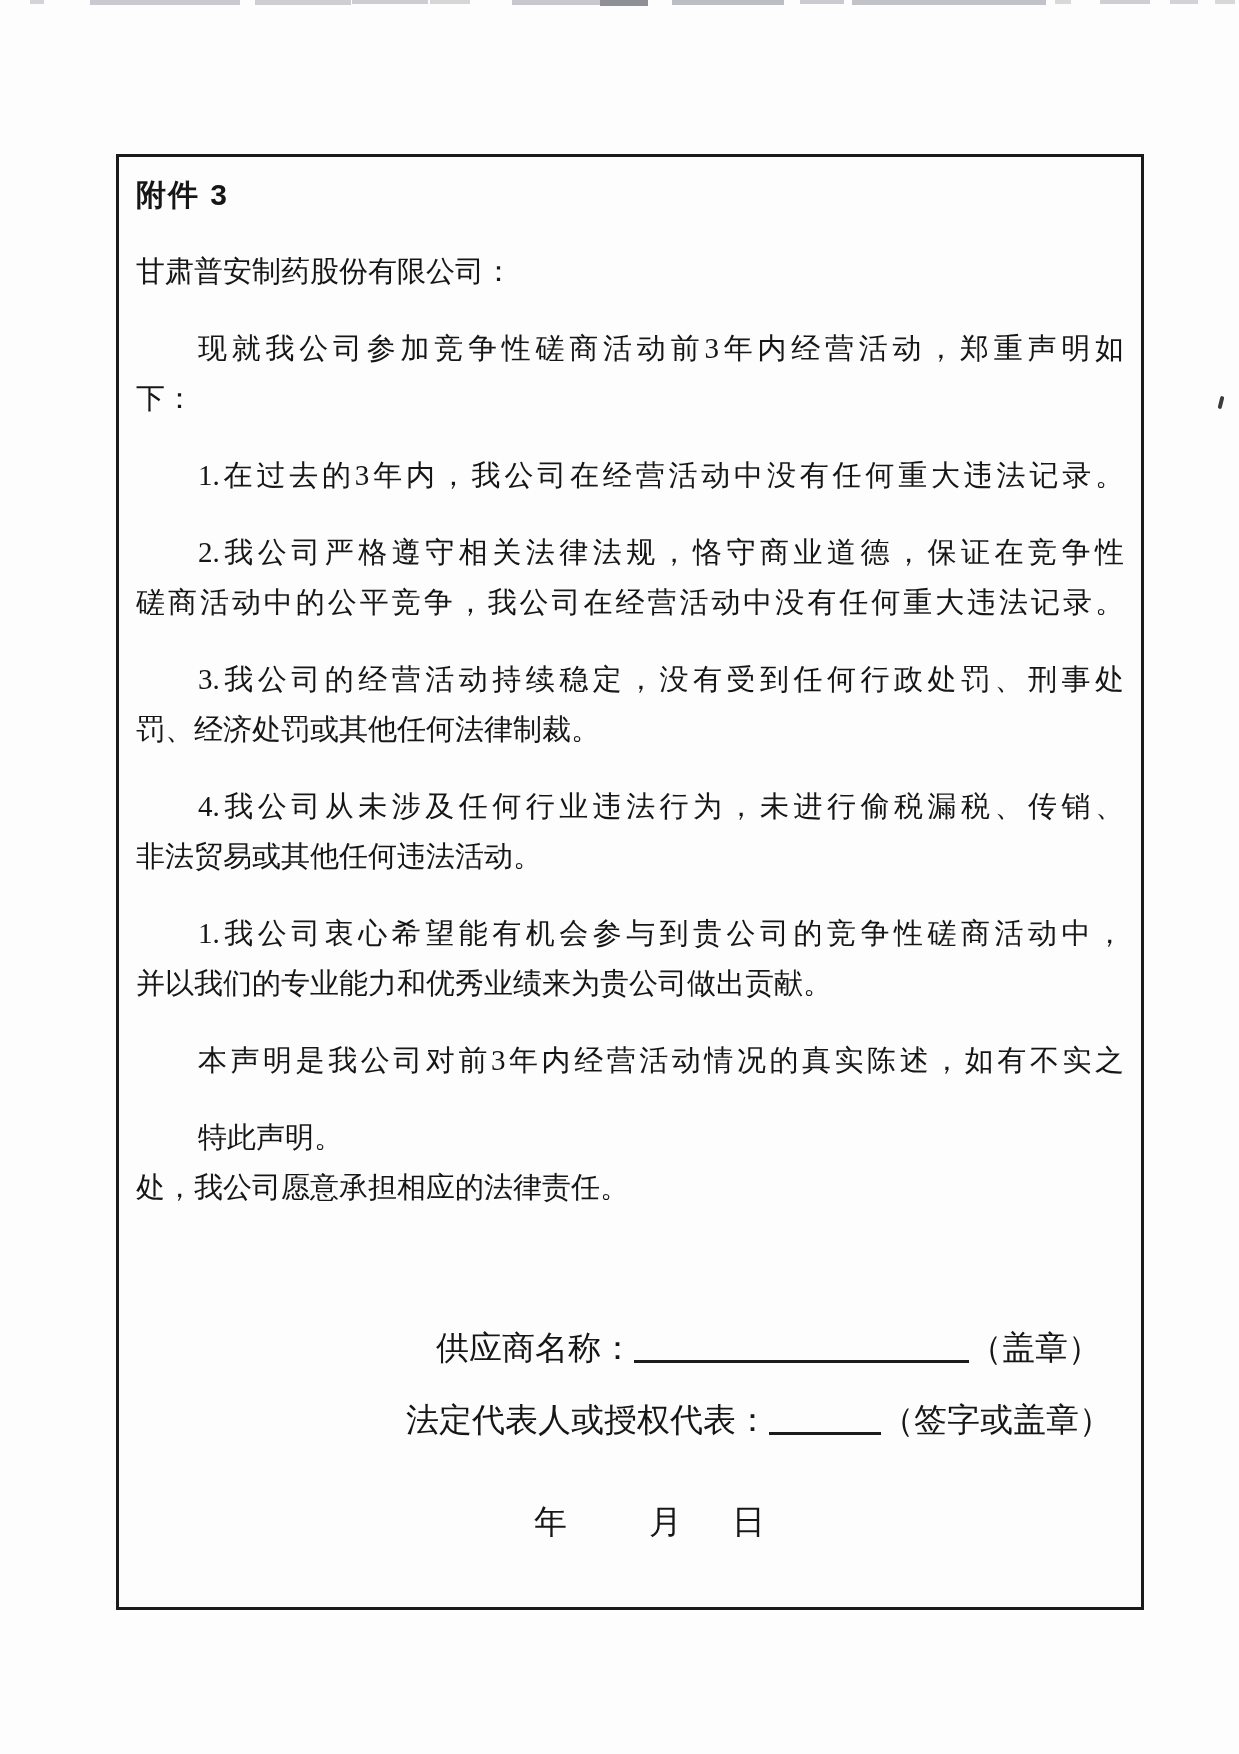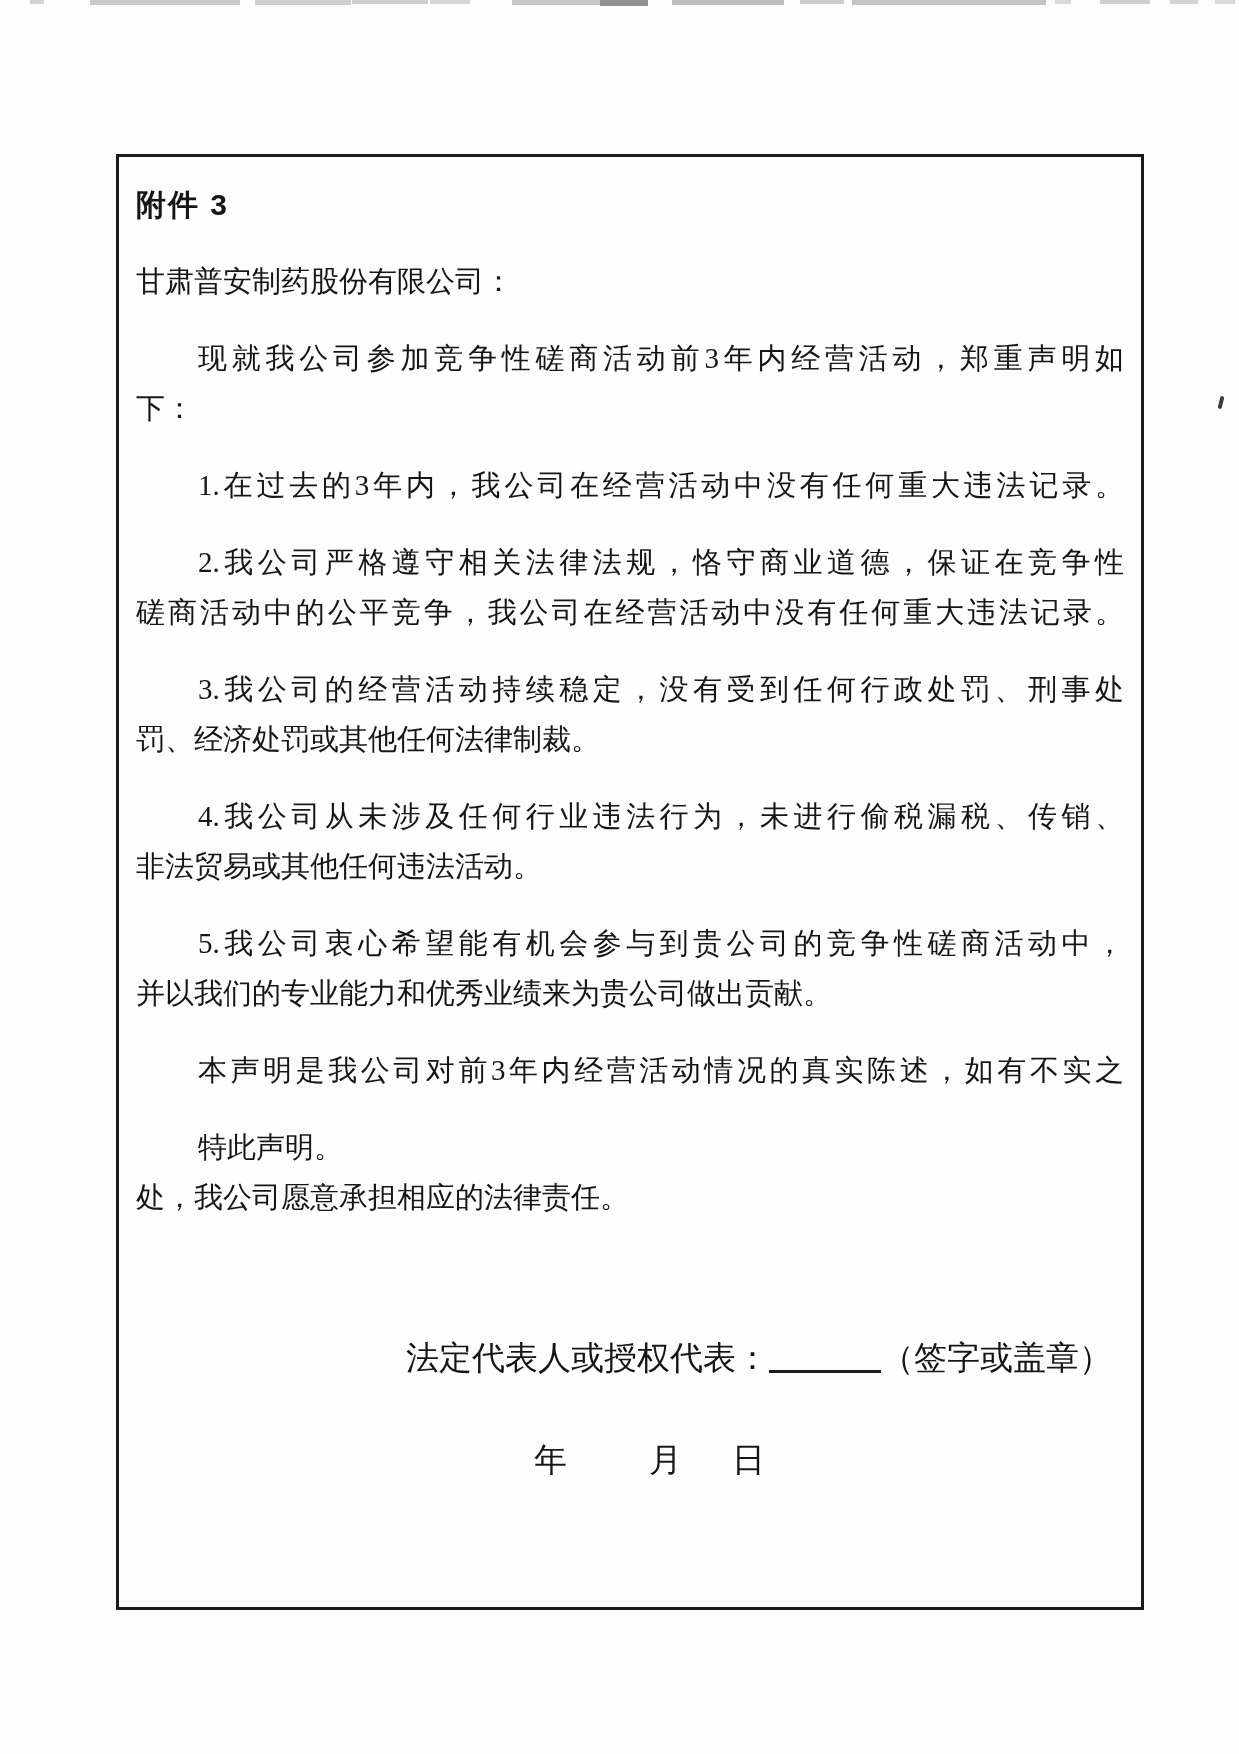--- a/index.html
+++ b/index.html
@@ -20,21 +20,21 @@
     position:absolute; left:1219px; top:396px;
     width:4px; height:13px; background:#3c3c40;
     border-radius:2px; transform:rotate(14deg);
   }
 
   .doc-box {
     position:absolute; left:116px; top:154px;
     width:1028px; height:1456px;
     box-sizing:border-box;
     border:3px solid #1b1b1b;
-    padding:14px 17px;
+    padding:4px 17px;
     background:#fdfdfd;
   }
 
   .attachment {
     margin-top:14px;
     font-size:30px; font-weight:700;
     font-family:"Liberation Sans", sans-serif;
     letter-spacing:2px;
   }
 
@@ -104,28 +104,31 @@
       <div class="ln">甘肃普安制药股份有限公司：</div>
       <div class="ln indent stretch">现就我公司参加竞争性磋商活动前3年内经营活动，郑重声明如</div>
       <div class="ln">下：</div>
       <div class="ln indent stretch">1.在过去的3年内，我公司在经营活动中没有任何重大违法记录。</div>
       <div class="ln indent stretch">2.我公司严格遵守相关法律法规，恪守商业道德，保证在竞争性</div>
       <div class="ln stretch">磋商活动中的公平竞争，我公司在经营活动中没有任何重大违法记录。</div>
       <div class="ln indent stretch">3.我公司的经营活动持续稳定，没有受到任何行政处罚、刑事处</div>
       <div class="ln">罚、经济处罚或其他任何法律制裁。</div>
       <div class="ln indent stretch">4.我公司从未涉及任何行业违法行为，未进行偷税漏税、传销、</div>
       <div class="ln">非法贸易或其他任何违法活动。</div>
-      <div class="ln indent stretch">5.我公司衷心希望能有机会参与到贵公司的竞争性磋商活动中，</div>
+      <div class="ln indent stretch">1.我公司衷心希望能有机会参与到贵公司的竞争性磋商活动中，</div>
       <div class="ln">并以我们的专业能力和优秀业绩来为贵公司做出贡献。</div>
       <div class="ln indent stretch">本声明是我公司对前3年内经营活动情况的真实陈述，如有不实之</div>
       <div class="ln indent">特此声明。</div>
       <div class="ln">处，我公司愿意承担相应的法律责任。</div>
     </div>
 
     <div class="sig-block">
+      <div class="sig-line1">
+        <span>供应商名称：</span><span class="blank blank-long"></span><span>（盖章）</span>
+      </div>
       <div class="sig-line2">
         <span>法定代表人或授权代表：</span><span class="blank blank-short"></span><span>（签字或盖章）</span>
       </div>
       <div class="sig-date">
         <span>年</span><span class="m-month">月</span><span class="m-day">日</span>
       </div>
     </div>
 
   </div>
 </div>

